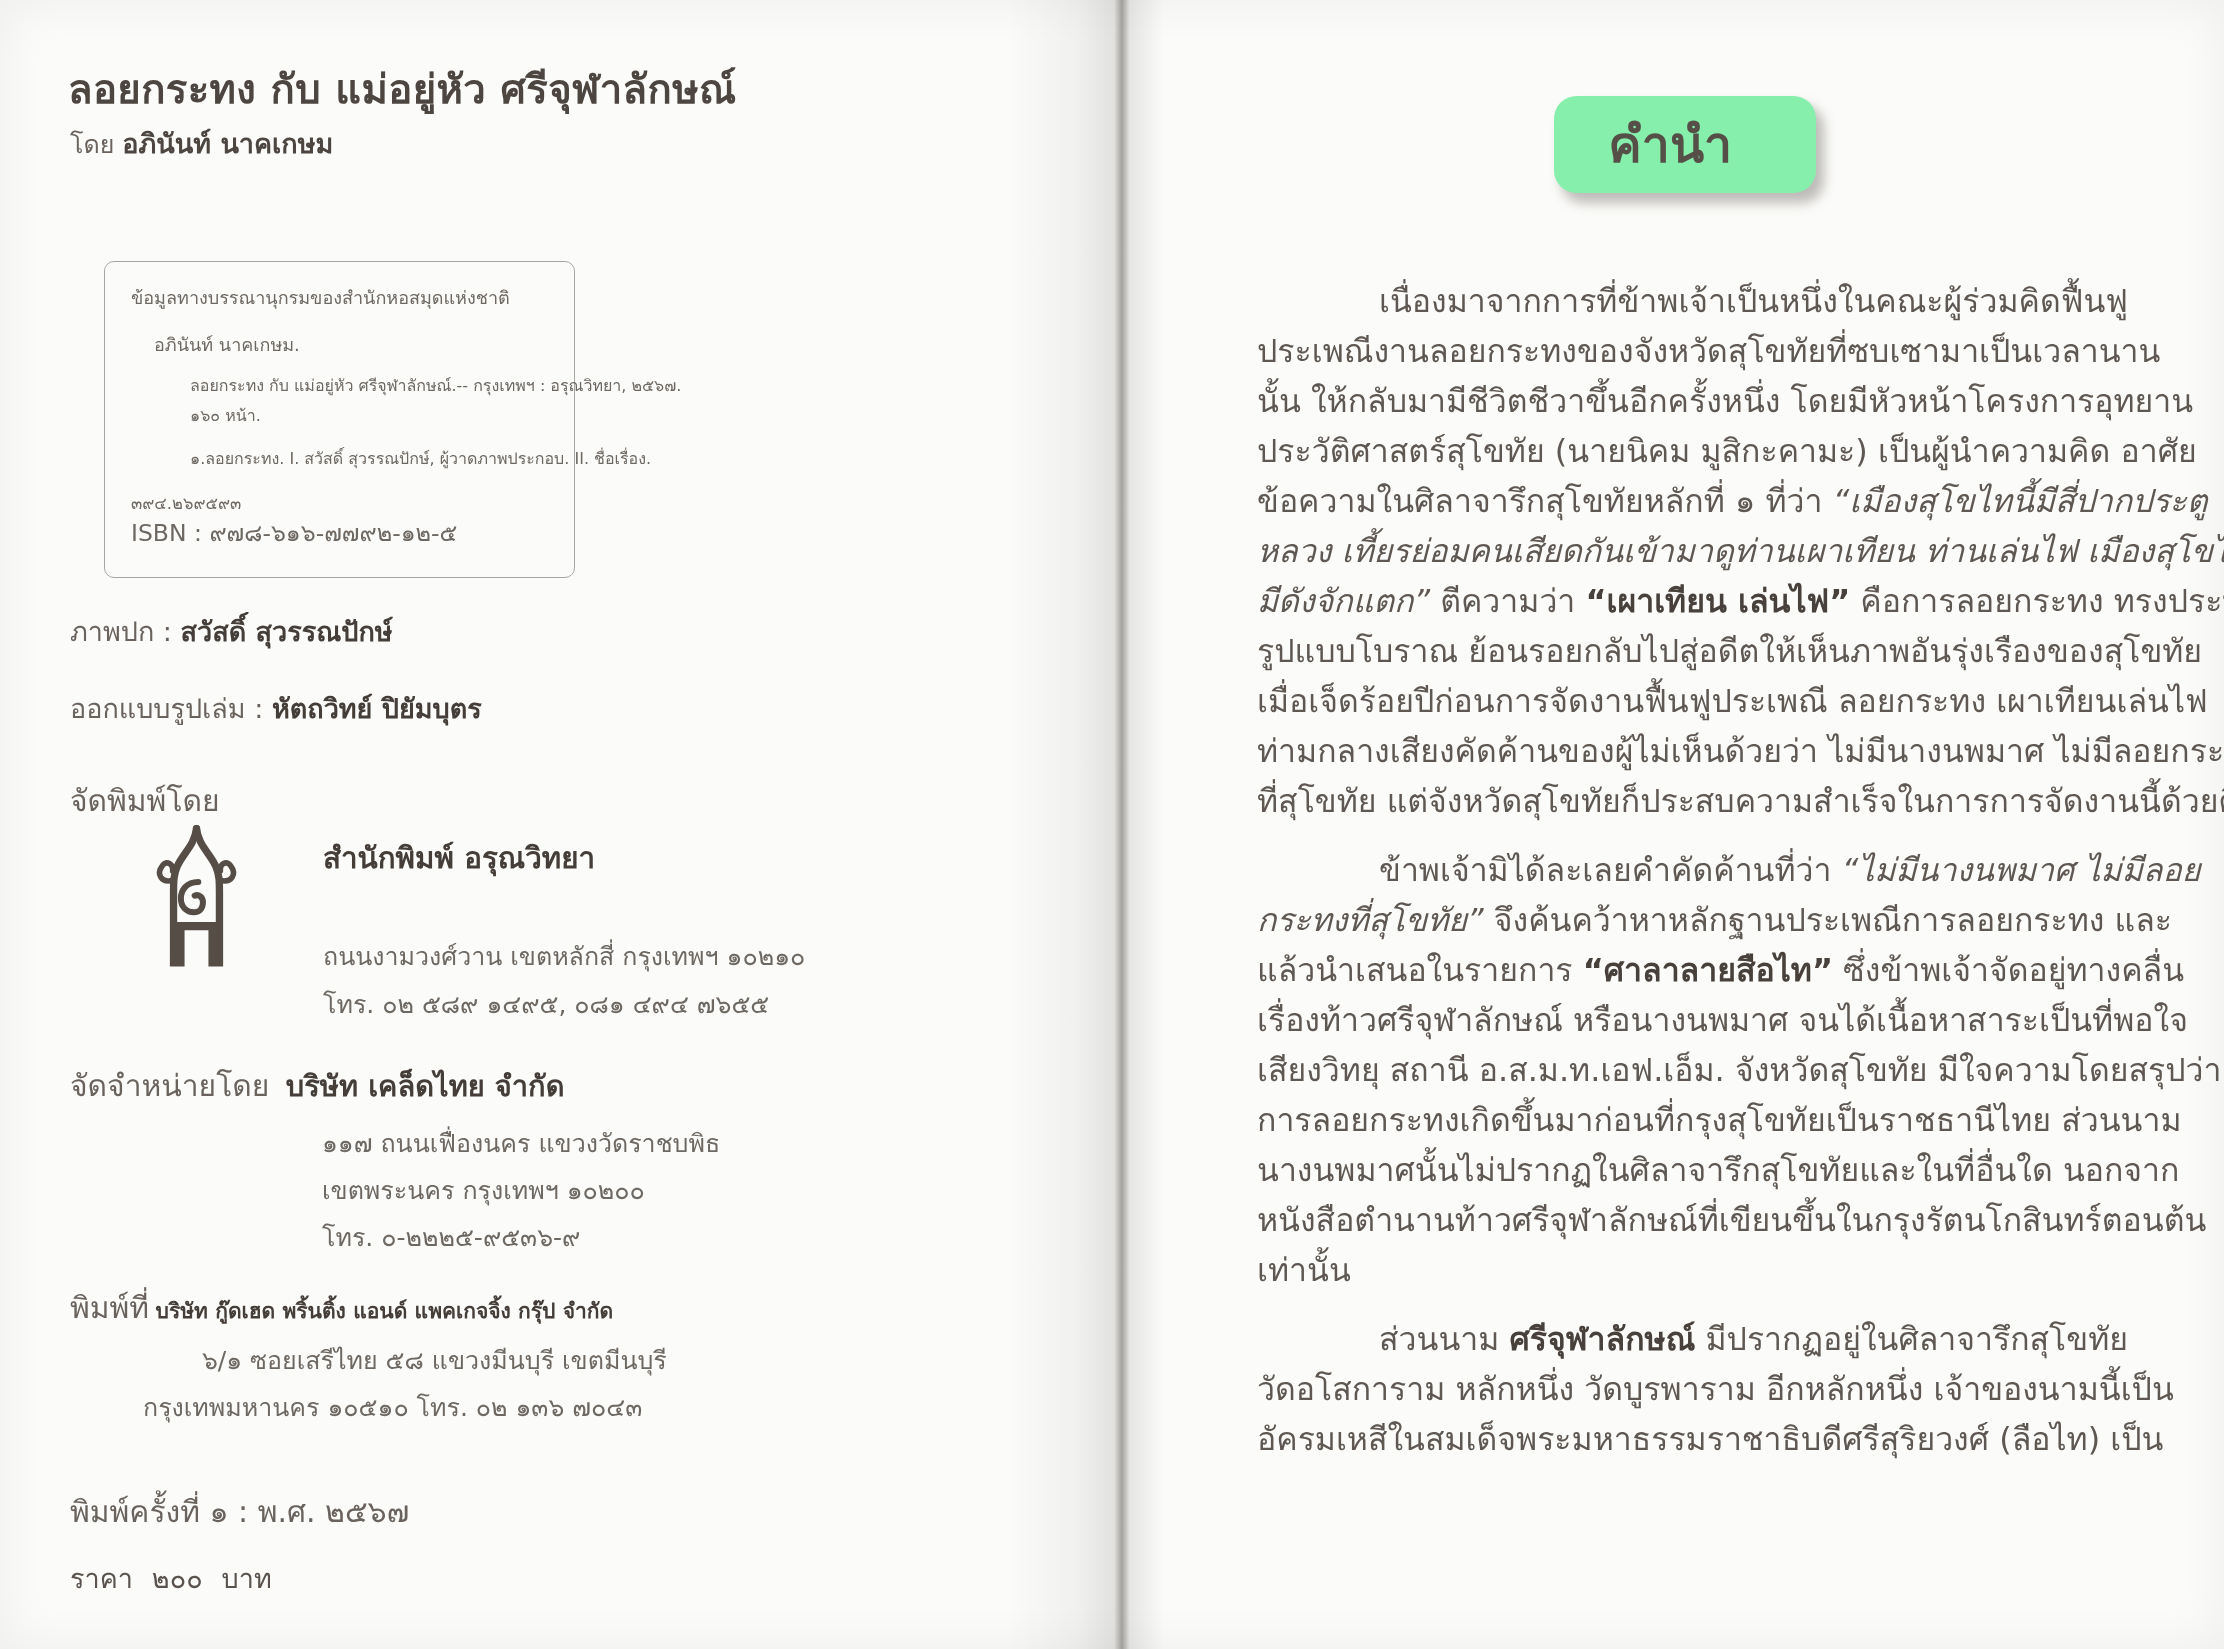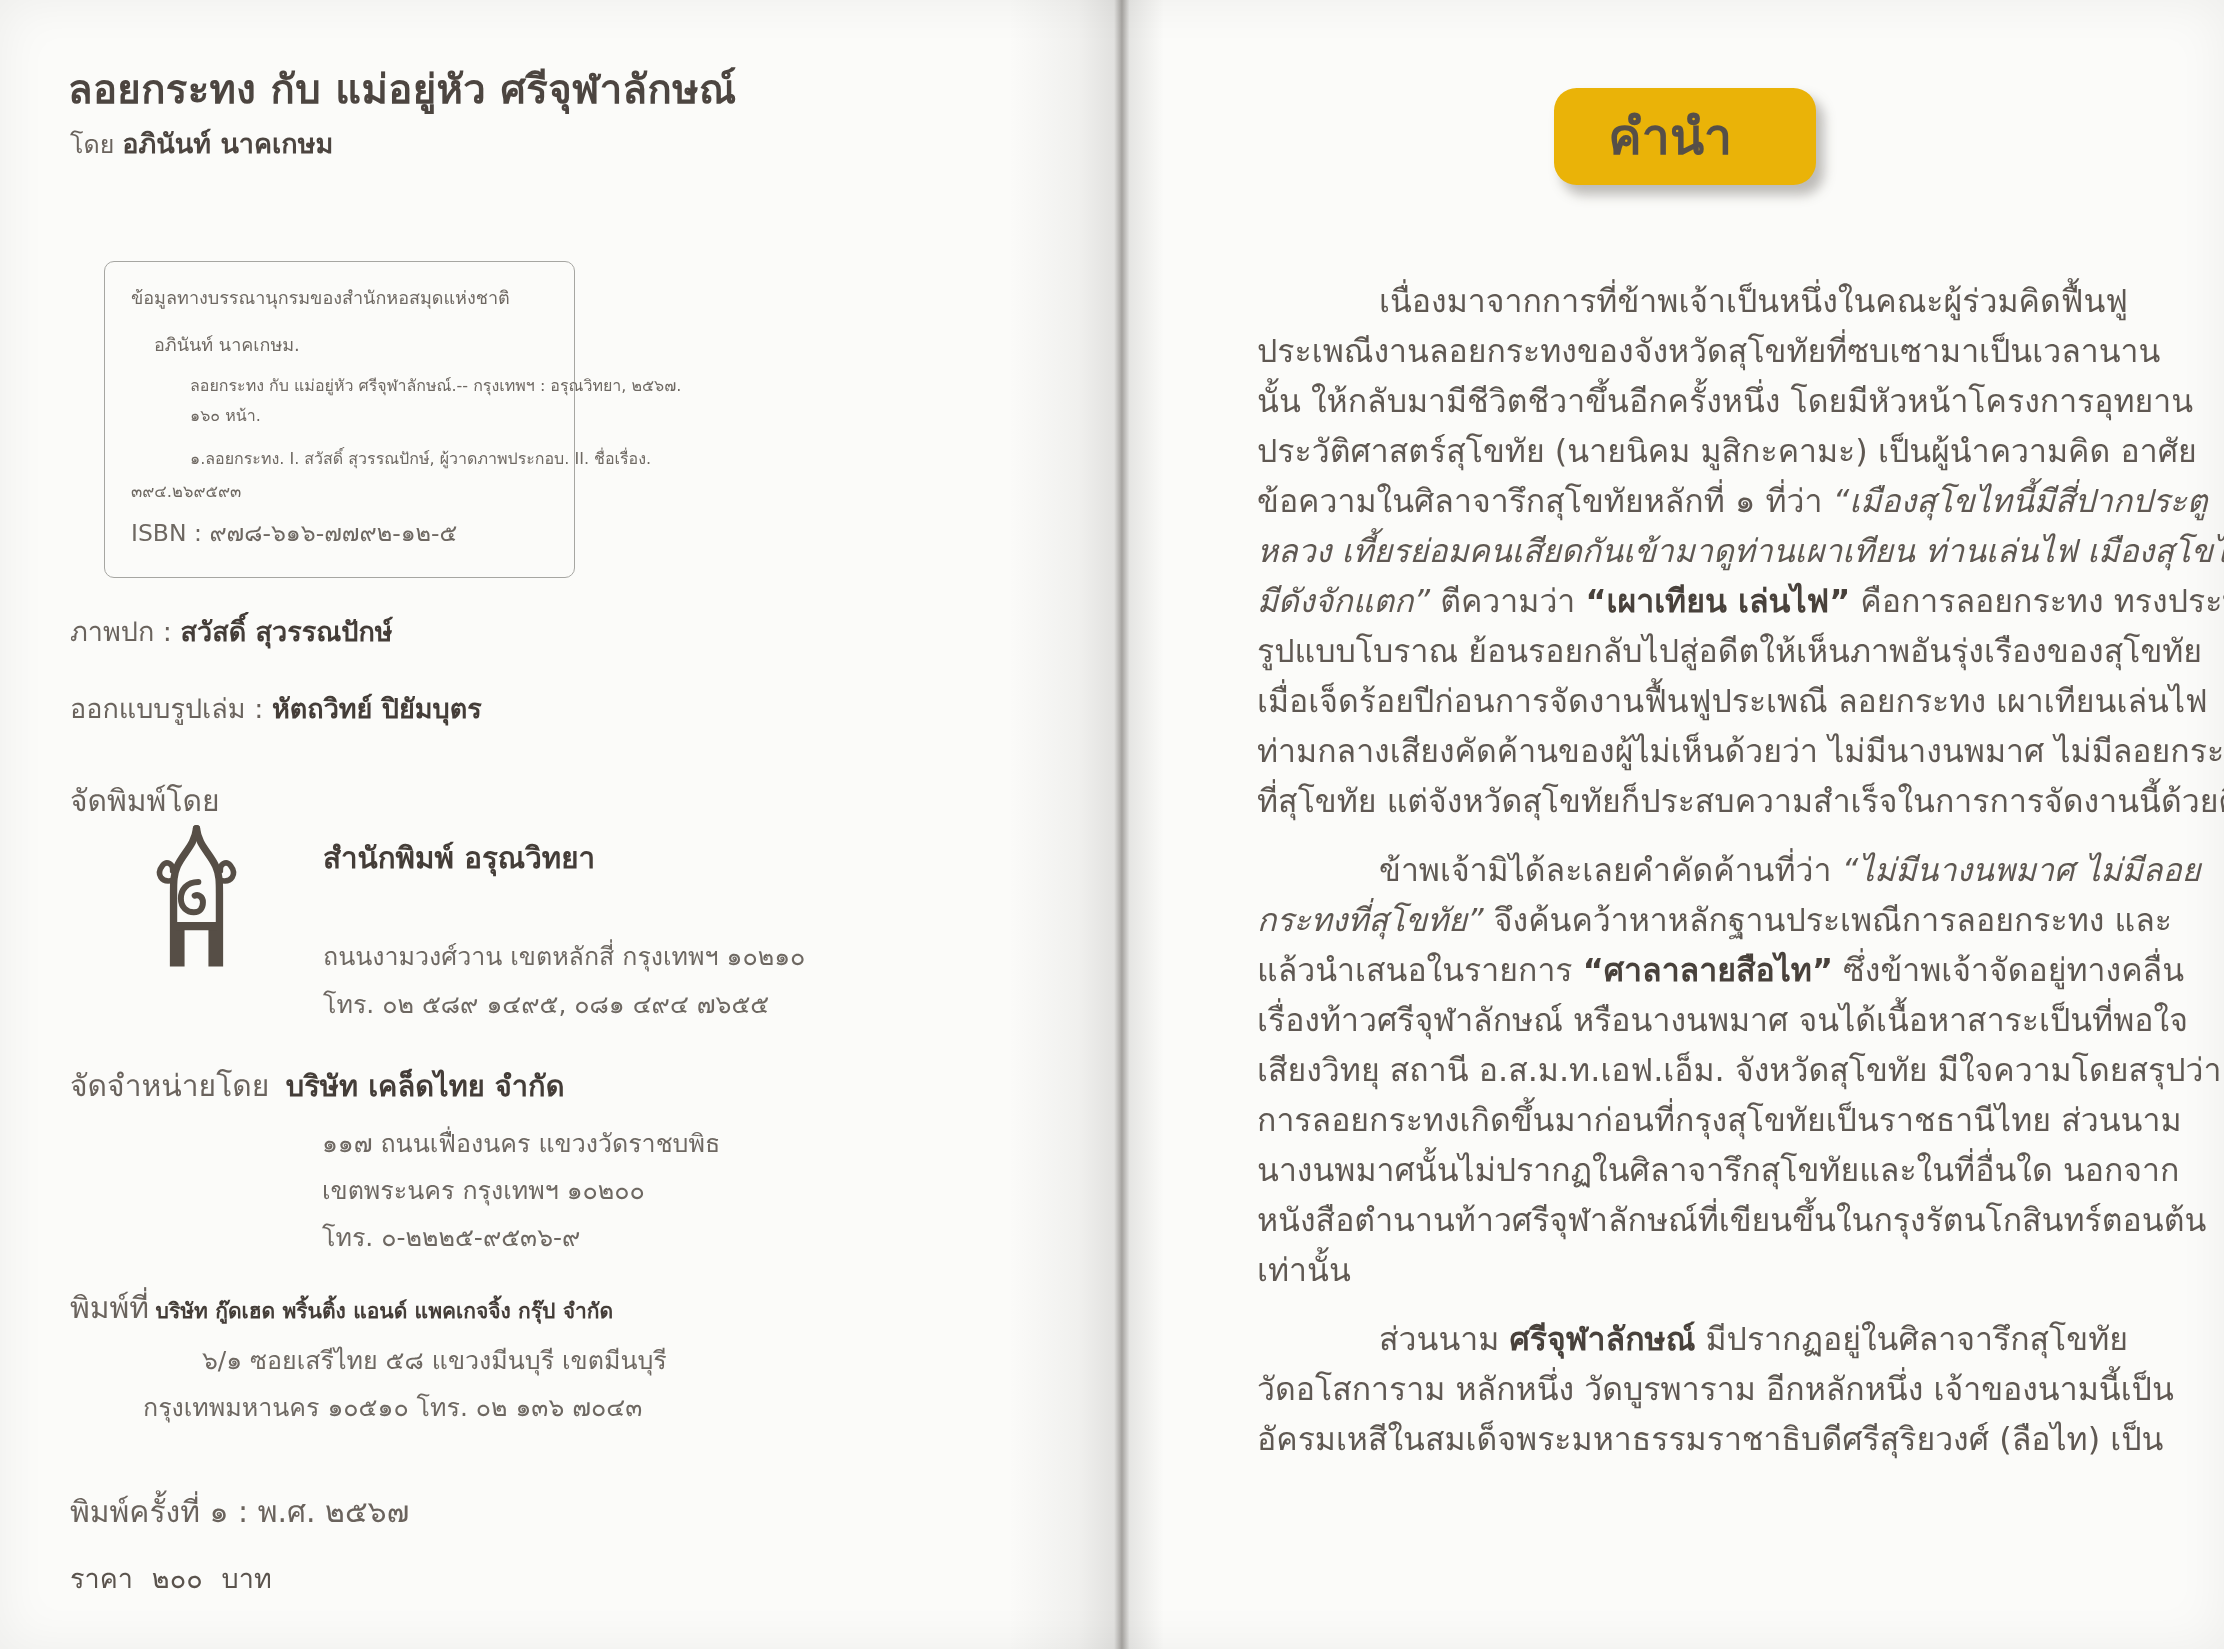--- a/index.html
+++ b/index.html
@@ -29,22 +29,22 @@
     color:#6e6862;
   }
   .cip-box .cl{position:absolute;white-space:nowrap;}
   .credit{font-size:27px;color:#6a635d;}
   .credit b{color:#443d38;}
   .sec-label{font-size:30px;color:#6a635d;}
   .sec-name{font-size:29px;font-weight:bold;color:#443d38;}
   .addr{font-size:25px;color:#6e6862;white-space:nowrap;}
   
   .heading-box{
-    left:1554px;top:88px;width:262px;height:97px;
-    background:#eab308;border-radius:22.6px;
+    left:1554px;top:96px;width:262px;height:97px;
+    background:#86efac;border-radius:22.6px;
     box-shadow:7.8px 9.6px 12px rgba(90,85,78,0.38);
     display:flex;align-items:center;justify-content:center;
   }
   .heading-box span{font-size:50px;font-weight:bold;color:#564f48;padding-right:29.5px;}
   #preface-body{
     left:1257px;top:276px;width:939px;
     font-size:32px;line-height:50px;color:#5f5852;
   }
   .para{margin:0 0 19px 0;}
   .line{white-space:nowrap;}
@@ -69,21 +69,21 @@
       <span>โดย</span>
       <b>อภินันท์ นาคเกษม</b>
     </div>
 
     <div class="abs cip-box">
       <div class="cl" style="left:26px;top:21px;font-size:18px;">ข้อมูลทางบรรณานุกรมของสำนักหอสมุดแห่งชาติ</div>
       <div class="cl" style="left:49px;top:68px;font-size:18px;">อภินันท์ นาคเกษม.</div>
       <div class="cl" style="left:85px;top:111px;font-size:16px;">ลอยกระทง กับ แม่อยู่หัว ศรีจุฬาลักษณ์.-- กรุงเทพฯ : อรุณวิทยา, ๒๕๖๗.</div>
       <div class="cl" style="left:85px;top:141px;font-size:16px;">๑๖๐ หน้า.</div>
       <div class="cl" style="left:85px;top:184px;font-size:16px;">๑.ลอยกระทง.  I. สวัสดิ์ สุวรรณปักษ์, ผู้วาดภาพประกอบ.  II. ชื่อเรื่อง.</div>
-      <div class="cl" style="left:26px;top:216px;font-size:16.5px;">๓๙๔.๒๖๙๕๙๓</div>
+      <div class="cl" style="left:26px;top:228px;font-size:16.5px;">๓๙๔.๒๖๙๕๙๓</div>
       <div class="cl" style="left:26px;top:252px;font-size:23.5px;">ISBN : ๙๗๘-๖๑๖-๗๗๙๒-๑๒-๕</div>
     </div>
 
     <div class="abs credit" style="left:70px;top:610px;">
       <span>ภาพปก :</span>
       <b>สวัสดิ์ สุวรรณปักษ์</b>
     </div>
 
     <div class="abs credit" style="left:70px;top:687px;">
       <span>ออกแบบรูปเล่ม :</span>

